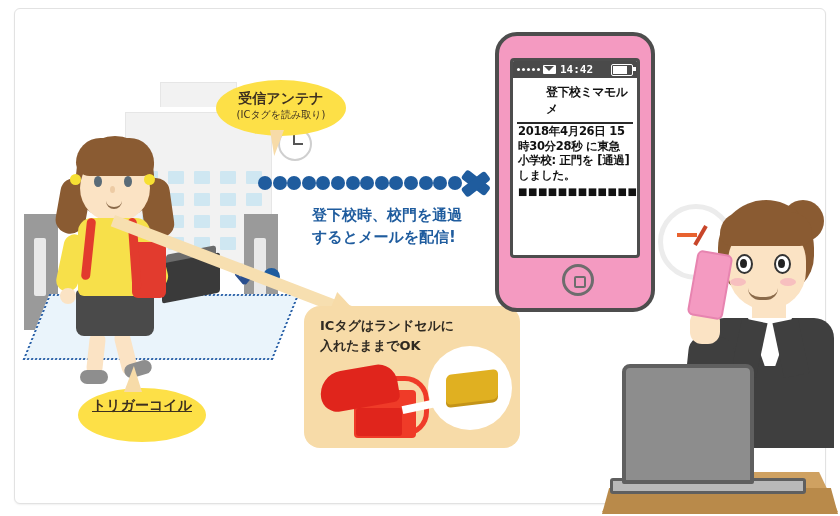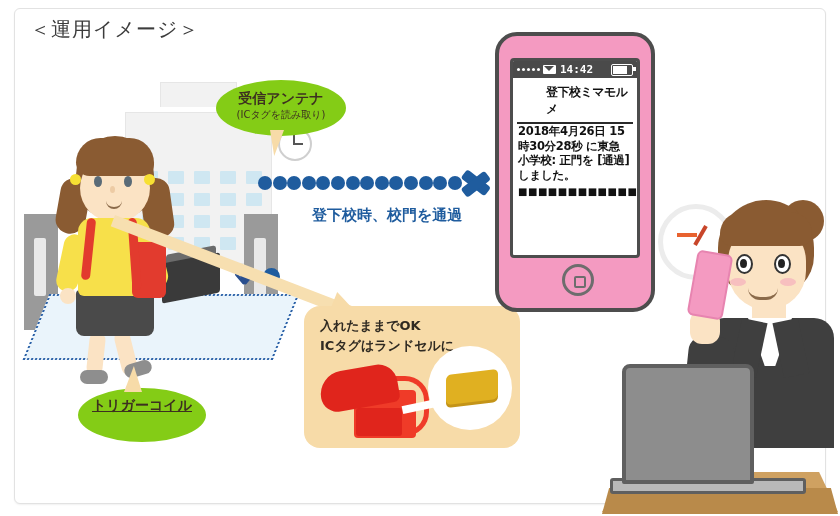--- a/index.html
+++ b/index.html
@@ -63,21 +63,21 @@
   
   .dots{position:absolute;left:258px;top:176px;width:200px;height:16px;}
   .dots i{position:absolute;top:0;width:14px;height:14px;border-radius:50%;background:#1f5c9e;}
   .arrowhead{position:absolute;left:462px;top:160px;width:32px;height:46px;}
   .arrowhead:before,.arrowhead:after{content:"";position:absolute;left:2px;width:30px;height:11px;background:#1f5c9e;border-radius:3px;}
   .arrowhead:before{top:8px;transform:rotate(38deg);transform-origin:0 50%;}
   .arrowhead:after{top:28px;transform:rotate(-38deg);transform-origin:0 50%;}
   .bluetext{position:absolute;left:312px;top:205px;width:170px;font-size:15px;font-weight:bold;color:#1f5c9e;line-height:1.45;}
 
   
-  .bub{position:absolute;background:#84cc16;border-radius:50%;text-align:center;color:#3d3020;}
+  .bub{position:absolute;background:#fde047;border-radius:50%;text-align:center;color:#3d3020;}
   .bub .b1{font-size:14px;font-weight:bold;}
   .bub .b2{font-size:10px;}
   .bub-ant{left:216px;top:80px;width:130px;height:56px;padding-top:10px;box-sizing:border-box;}
   .bub-ant .tail{position:absolute;left:54px;top:50px;width:14px;height:26px;background:#f7dba8;
         clip-path:polygon(0 0,100% 0,30% 100%);}
   .bub-coil{left:78px;top:388px;width:128px;height:54px;padding-top:9px;box-sizing:border-box;text-decoration:underline;}
   .bub-coil .tail{position:absolute;left:46px;top:-22px;width:18px;height:26px;background:#f7dba8;
         clip-path:polygon(55% 0,100% 100%,0 100%);}
 
   
@@ -153,21 +153,20 @@
         clip-path:polygon(10% 0,92% 0,100% 100%,0 100%);}
   .desk2{position:absolute;left:-6px;top:292px;width:236px;height:26px;background:#b98a4a;
         clip-path:polygon(3% 0,97% 0,100% 100%,0 100%);}
 </style>
 </head>
 <body>
 
 <div id="stage">
   <div class="panel"></div>
 
-  <div class="title">＜運用イメージ＞</div>
 
   <div class="scene">
     <div class="bldg-top"></div>
     <div class="bldg">
       <div class="clock-b"></div>
       <div class="win" style="left:16px;top:58px"></div>
       <div class="win" style="left:42px;top:58px"></div>
       <div class="win" style="left:68px;top:58px"></div>
       <div class="win" style="left:94px;top:58px"></div>
       <div class="win" style="left:120px;top:58px"></div>
@@ -253,38 +252,39 @@
       <i style="left: 116.8px;"></i>
       <i style="left: 131.4px;"></i>
       <i style="left: 146px;"></i>
       <i style="left: 160.6px;"></i>
       <i style="left: 175.2px;"></i>
       <i style="left: 189.8px;"></i>
     </div>
   <div class="arrowhead"></div>
   <div class="bluetext">
     <div>登下校時、校門を通過</div>
+    <div>するとメールを配信!</div>
   </div>
 
   <div class="bub bub-ant">
     <div class="b1">受信アンテナ</div>
     <div class="b2">(ICタグを読み取り)</div>
     <div class="tail"></div>
   </div>
 
   <div class="bub bub-coil">
     <div class="tail"></div>
     <div class="b1">トリガーコイル</div>
   </div>
 
   <div class="ic-box">
     <div class="ictail"></div>
     <div class="ic-text">
+      <div>ICタグはランドセルに</div>
       <div>入れたままでOK</div>
-      <div>ICタグはランドセルに</div>
     </div>
     <div class="randoseru">
       <div class="rd-strap"></div>
       <div class="rd-body"></div>
       <div class="rd-pocket"></div>
       <div class="rd-flap"></div>
     </div>
     <div class="maglink"></div>
     <div class="magnify"></div>
     <div class="ictag"></div>

